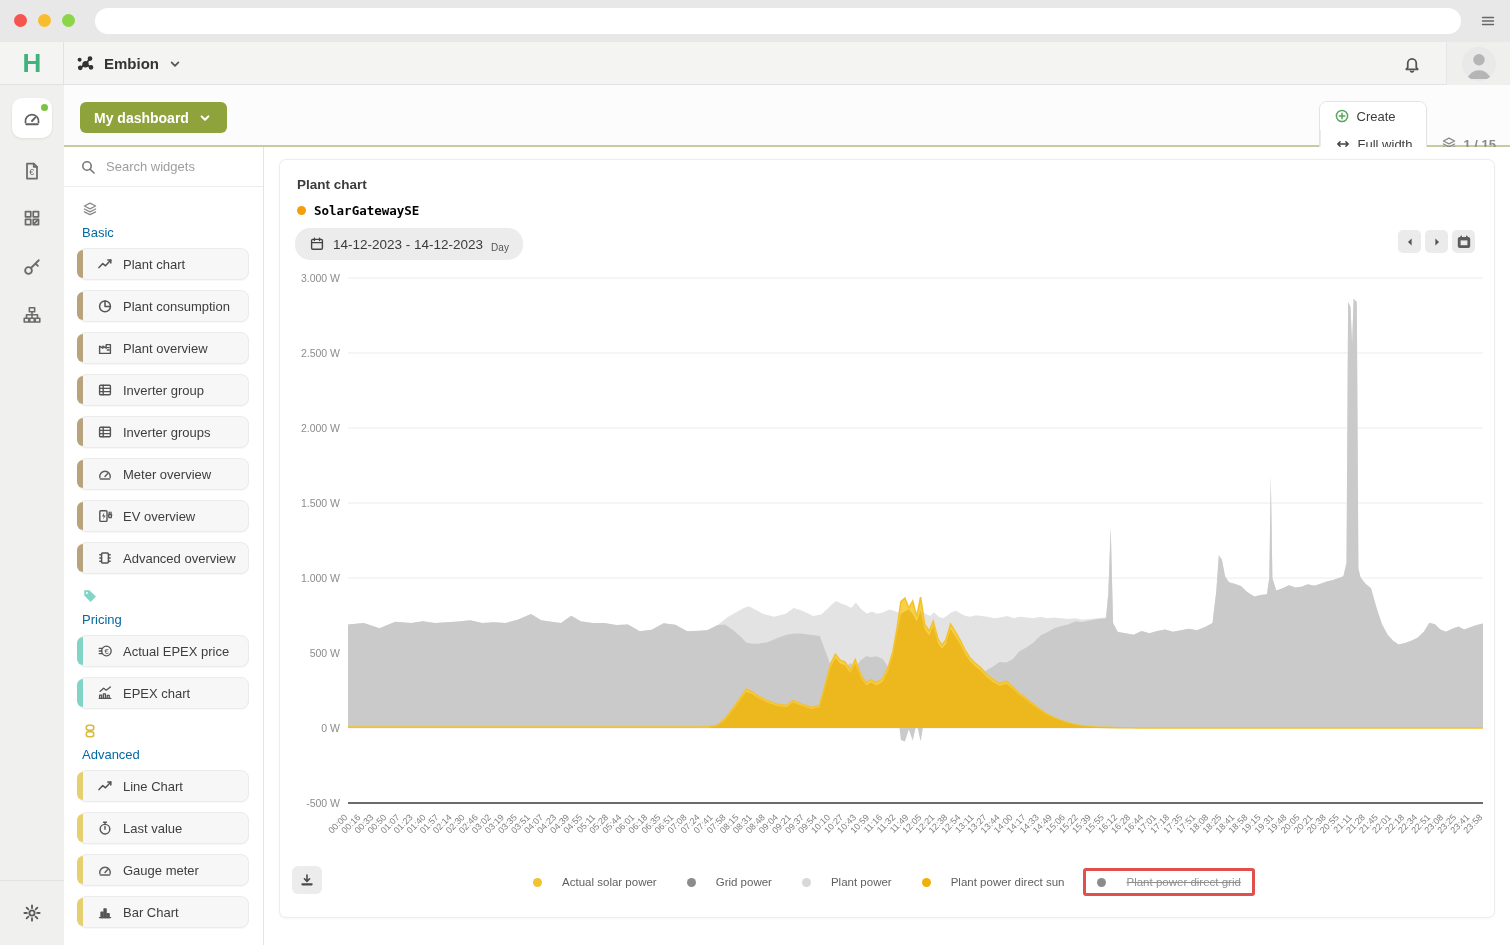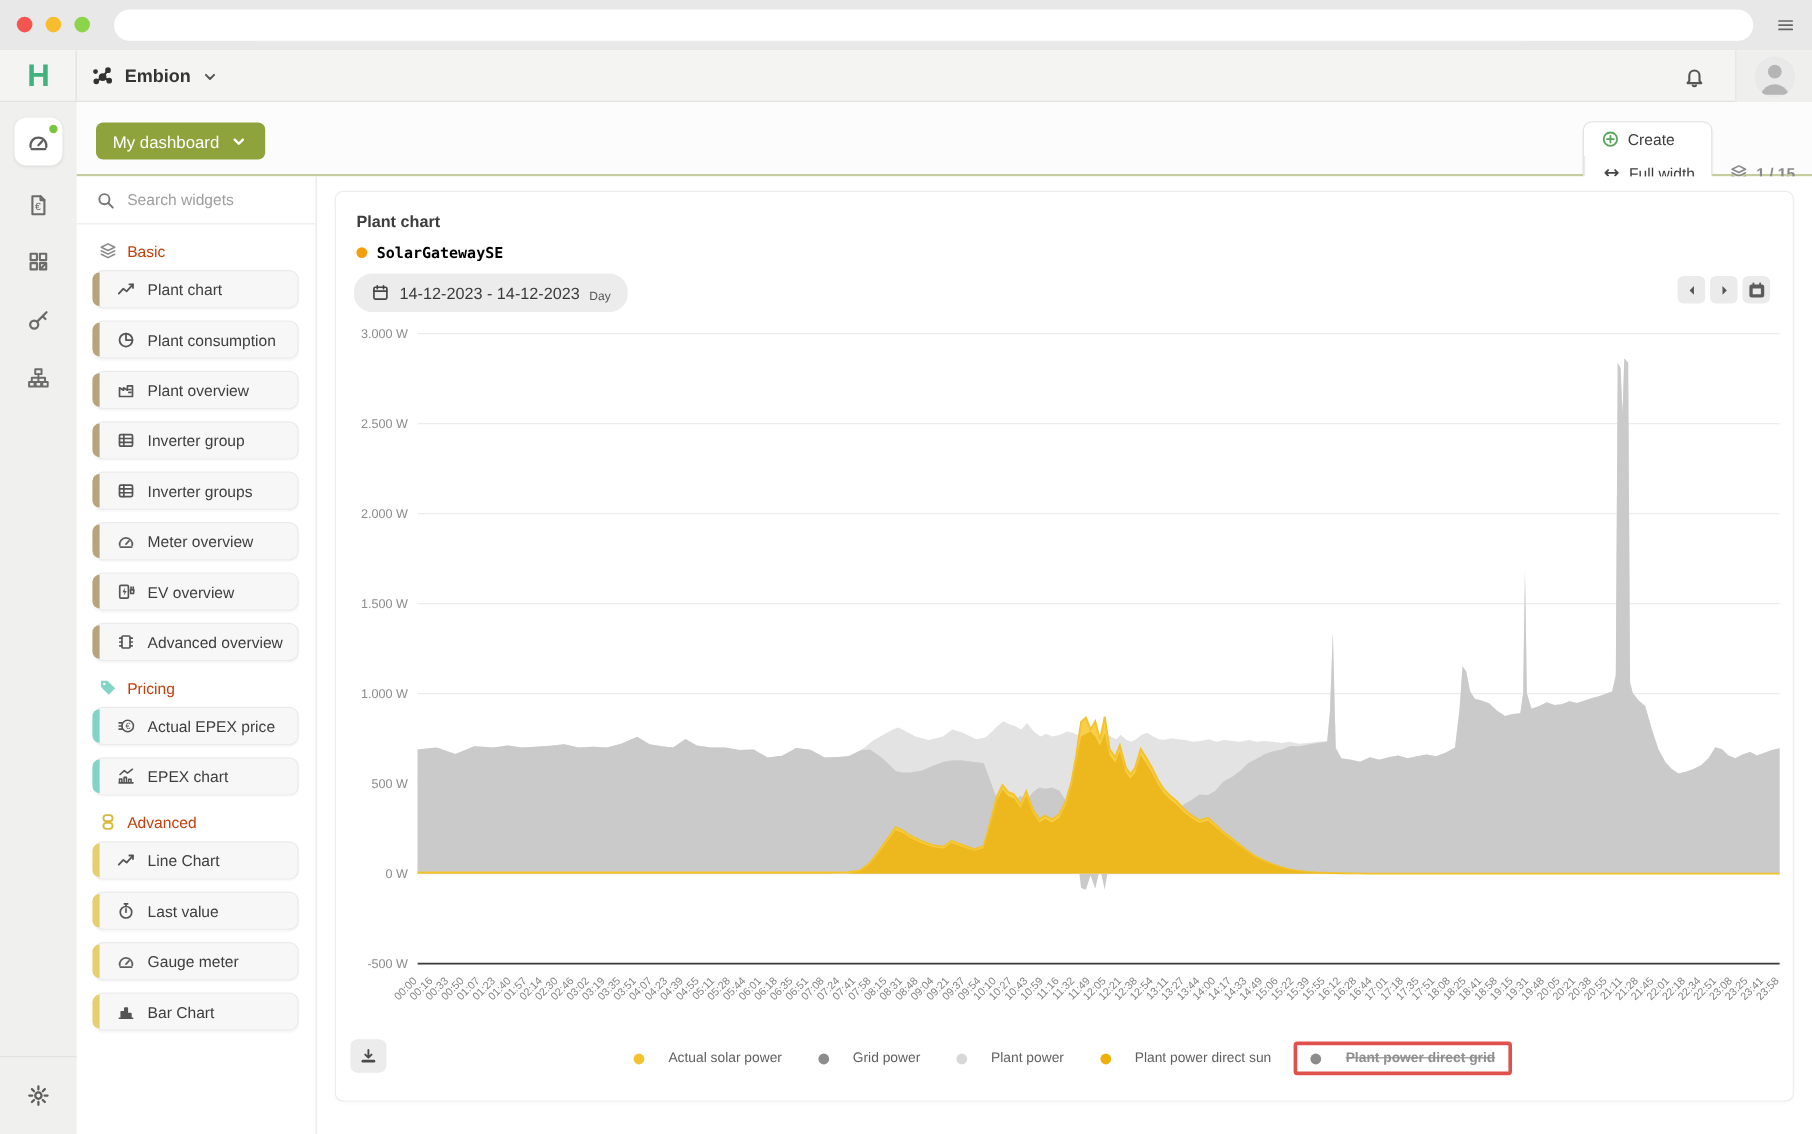--- a/index.html
+++ b/index.html
@@ -31,33 +31,33 @@
   
   #rail { left:0; top:85px; width:64px; height:860px; background:#f0f0ef; }
   .rail-item { left:12px; width:40px; height:40px; display:flex; align-items:center; justify-content:center; border-radius:10px; }
   #rail-dashboard { top:13px; background:#fff; box-shadow:0 1px 3px rgba(0,0,0,.08); }
   #rail-dot { right:4px; top:6px; width:7px; height:7px; border-radius:50%; background:#7cc243; }
   #rail-divider { left:0; top:795px; width:64px; border-top:1px solid #e2e2e1; }
 
   
   #toolbar { left:64px; top:85px; width:1446px; height:62px; background:#fcfcfc; border-bottom:2px solid #c3cd9e; }
   #dash-btn { left:16px; top:17px; height:31px; padding:15px 14px; background:#8ea33c; border:none; border-radius:6px;
-    color:#fff; font-weight:normal; font-size:14px; display:flex; align-items:center; gap:8px; cursor:pointer; }
+    color:#fff; font-weight:bold; font-size:14px; display:flex; align-items:center; gap:8px; cursor:pointer; }
   #toolbar-right { right:14px; top:16px; display:flex; align-items:center; gap:10px; }
   #btn-group { display:flex; background:#fff; border:1px solid #e3e3e3; border-radius:8px; overflow:hidden; box-shadow:0 1px 2px rgba(0,0,0,.04);flex-direction:column; }
   .tb-btn { display:flex; align-items:center; gap:7px; height:28px; padding:0 14px; background:#fff; border:none; font-size:13px; color:#3d3d3d; cursor:pointer; }
   .tb-btn + .tb-btn { border-left:1px solid #ececec; }
   #page-indicator { display:flex; align-items:center; gap:6px; color:#8a8a8a; font-size:13px; padding-left:4px;font-weight:bold; }
 
   
   #sidebar { left:64px; top:147px; width:200px; height:798px; background:#fff; border-right:1px solid #e4e4e4; overflow:hidden; }
   #search-row { display:flex; align-items:center; gap:10px; height:40px; padding:0 16px; border-bottom:1px solid #ececec; }
   #search-input { border:none; outline:none; font-size:13px; width:140px; color:#444; background:transparent; }
   #search-input::placeholder { color:#9e9e9e; }
-  .section-head { display:flex; align-items:flex-end; gap:8px; margin:14px 0 8px 18px; color:#c2410c; font-size:13px; }
+  .section-head { display:flex; align-items:flex-start; gap:8px; margin:14px 0 8px 18px; color:#0369a1; font-size:13px;flex-direction:column; }
   .widget-item { position:relative; margin:0 14px 10px 14px; height:32px; background:#f7f7f7; border:1px solid #ebebeb;
     border-radius:8px; display:flex; align-items:center; gap:10px; padding-left:18px; box-shadow:0 1px 1px rgba(0,0,0,.03); cursor:grab; }
   .widget-item::before { content:""; position:absolute; left:-2px; top:1px; bottom:1px; width:6px; border-radius:6px 0 0 6px; background:var(--accent); }
   .widget-item span.lbl { font-size:13px; font-weight:500; color:#3e3e3e; }
 
   
   #main { left:264px; top:147px; width:1246px; height:798px; background:#fff; }
   #chart-card { left:16px; top:13px; width:1214px; height:757px; background:#fff; border-radius:6px;
     box-shadow:0 0 0 1px #ededed, 0 1px 4px rgba(0,0,0,.05); }
   #chart-title { left:17px; top:17px; font-size:13.5px; font-weight:bold; color:#3c3c3c; }
@@ -73,21 +73,21 @@
 
   #plot-wrap { left:4px; top:110px; width:1206px; height:600px; }
   svg text { font-family:"Liberation Sans", sans-serif; }
 
   #chart-footer { left:0; right:0; top:700px; height:44px; }
   #download-btn { position:absolute; left:12px; top:6px; width:30px; height:28px; background:#ececec; border:none; border-radius:6px; display:flex; align-items:center; justify-content:center; cursor:pointer; }
   #legend { position:absolute; left:0; right:0; top:0; height:44px; display:flex; align-items:center; justify-content:center; gap:30px; }
   .legend-item { display:flex; align-items:center; gap:20px; font-size:11.5px; color:#5f5f5f; cursor:pointer; }
   .legend-dot { width:9px; height:9px; border-radius:50%; }
   .legend-item.disabled .legend-lbl { text-decoration:line-through; color:#8f8f8f; }
-  .legend-item.annotated { border:3px solid #e0504c; border-radius:3px; padding:5px 11px; margin:-8px -14px -8px -11px;font-weight:bold; }
+  .legend-item.annotated { border:3px solid #e0504c; border-radius:3px; padding:5px 11px; margin:-8px -14px -8px -11px; }
 
   .icon16 { width:16px; height:16px; display:inline-block; flex:0 0 auto; }
   .icon20 { width:20px; height:20px; display:inline-block; }
 </style>
 </head>
 <body>
 
 <div id="stage">
 
   <div class="abs" id="browser-bar">

